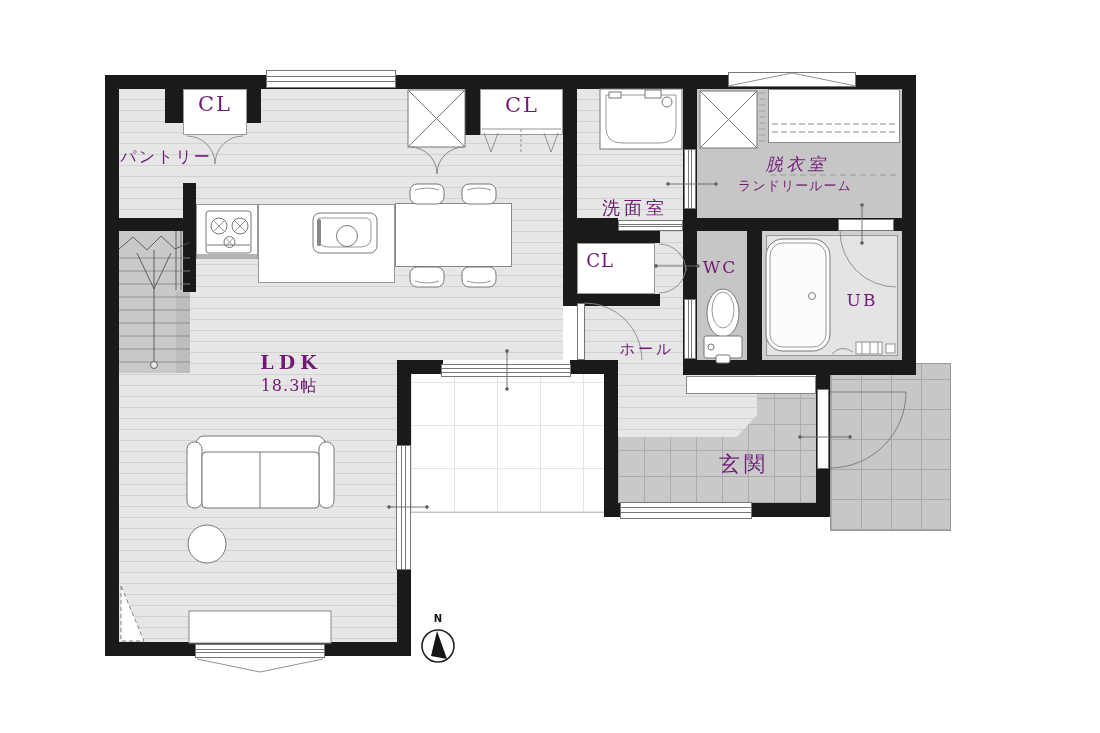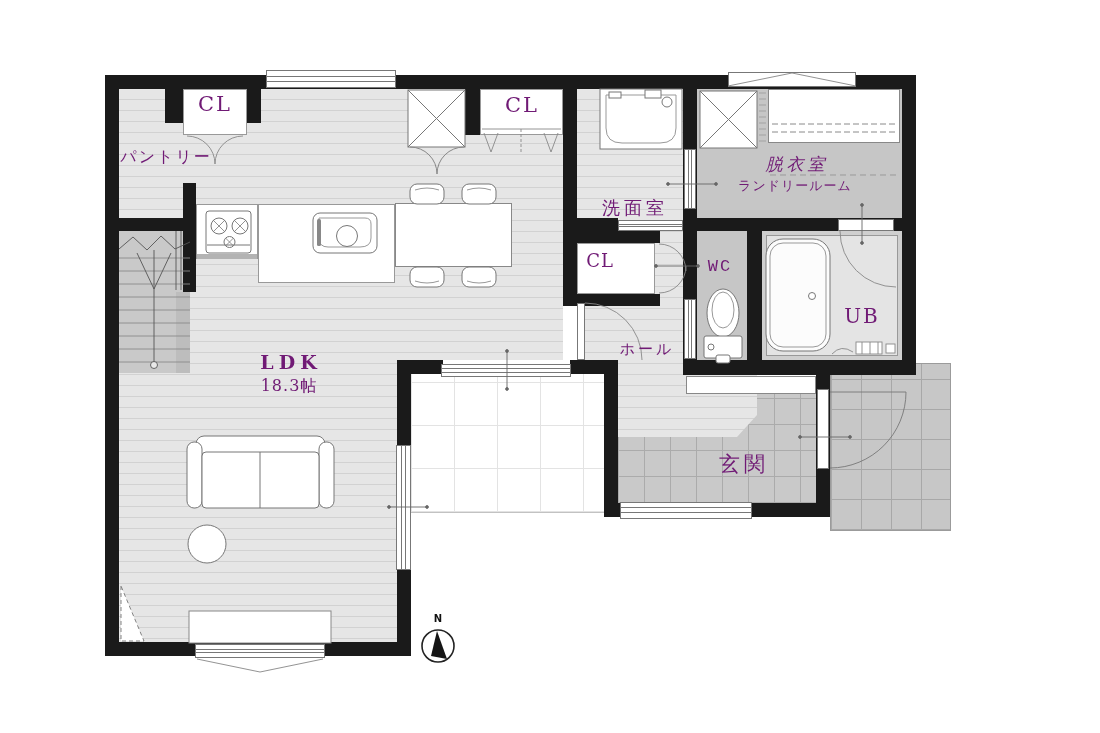--- a/index.html
+++ b/index.html
@@ -254,21 +254,21 @@
     </g>
   </svg>
 
   <div class="label" style="left:166px;top:147px;font-size:16px;letter-spacing:2px;">パントリー</div>
   <div class="label" style="left:215px;top:92px;font-size:21px;letter-spacing:2px;">CL</div>
   <div class="label" style="left:522px;top:93px;font-size:21px;letter-spacing:2px;">CL</div>
   <div class="label" style="left:600px;top:250px;font-size:18px;letter-spacing:1px;">CL</div>
   <div class="label" style="left:635px;top:160px;font-size:18px;letter-spacing:4px;margin-top:36px;">洗面室</div>
   <div class="label" style="left:797px;top:153px;font-size:17px;letter-spacing:4px;font-style:italic;">脱衣室</div>
   <div class="label" style="left:795px;top:177px;font-size:13px;letter-spacing:1px;">ランドリールーム</div>
-  <div class="label" style="left:720px;top:257px;font-size:17px;letter-spacing:2px;font-family:Liberation Mono, monospace;">WC</div>
-  <div class="label" style="left:862px;top:304px;font-size:20px;letter-spacing:2px;">UB</div>
+  <div class="label" style="left:720px;top:257px;font-size:17px;letter-spacing:2px;">WC</div>
+  <div class="label" style="left:862px;top:290px;font-size:17px;letter-spacing:2px;">UB</div>
   <div class="label" style="left:647px;top:340px;font-size:15px;letter-spacing:3px;">ホール</div>
   <div class="label" style="left:291px;top:351px;font-size:19px;letter-spacing:5px;font-weight:bold;">LDK</div>
   <div class="label" style="left:289px;top:376px;font-size:16px;letter-spacing:1px;">18.3帖</div>
   <div class="label" style="left:744px;top:450px;font-size:21px;letter-spacing:4px;">玄関</div>
   <div class="label" style="left:438px;top:613px;font-size:10px;font-weight:bold;font-family:'DejaVu Sans','Liberation Sans',sans-serif;color:#111;">N</div>
 
 </div>
 
 </body></html>

